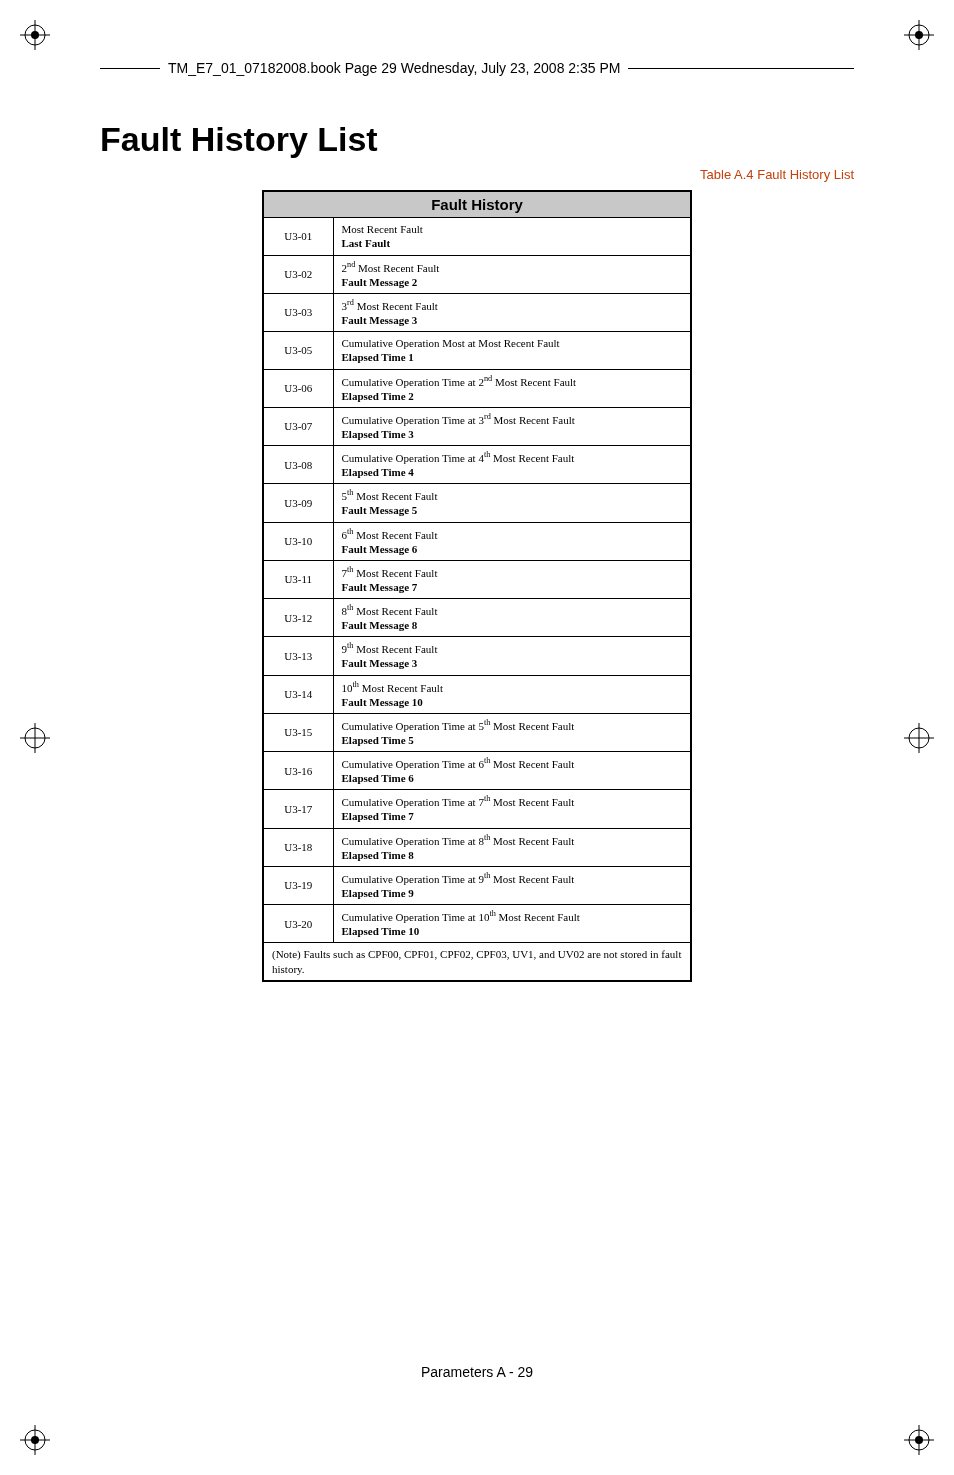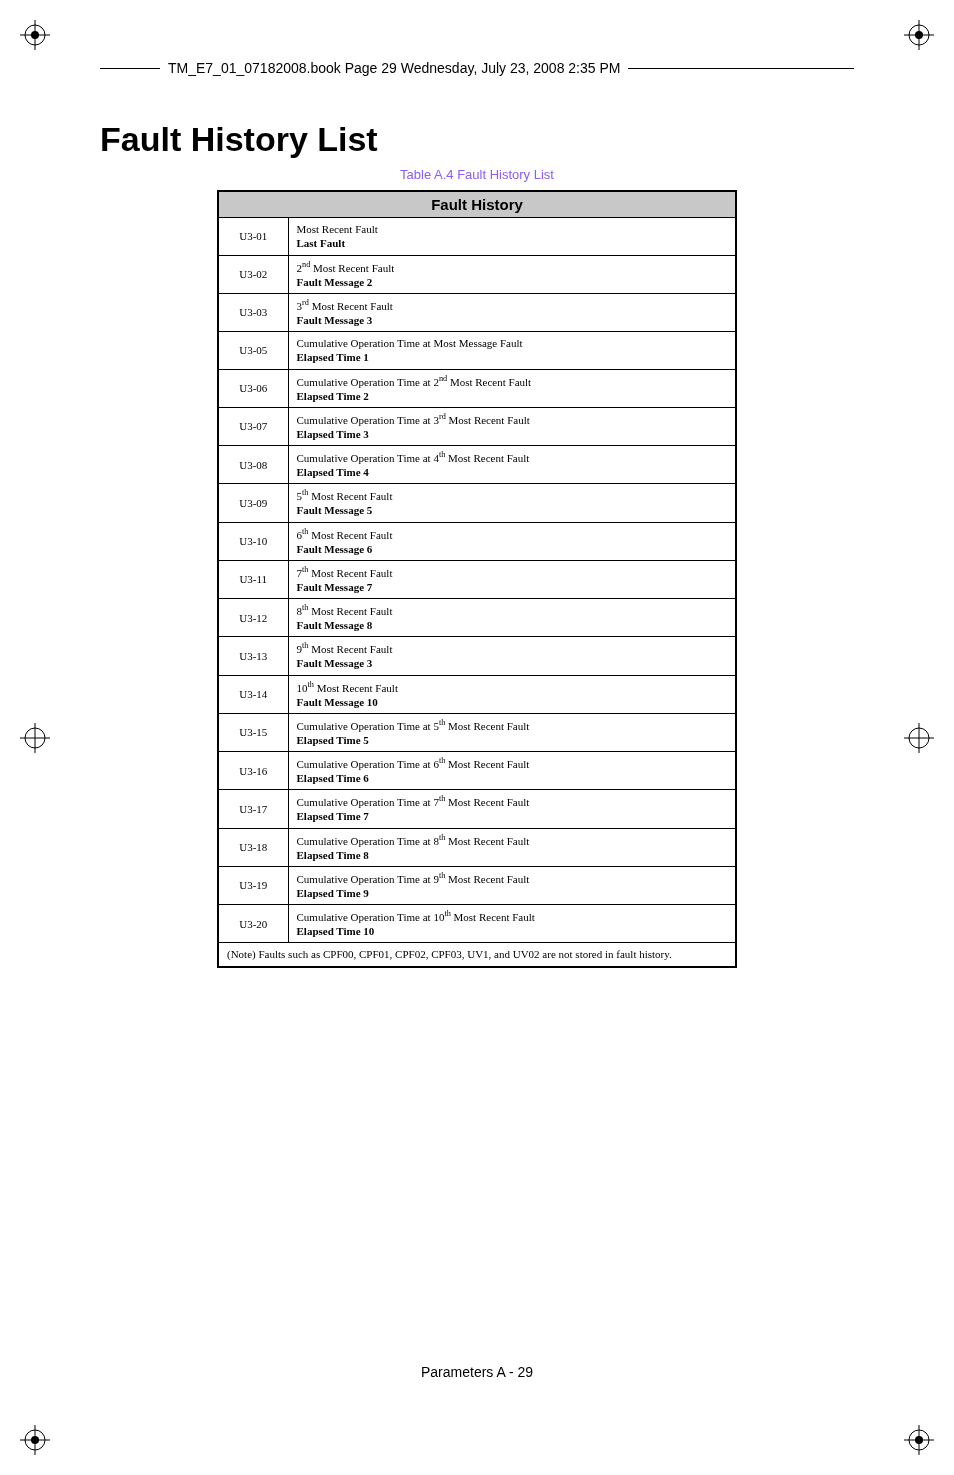--- a/index.html
+++ b/index.html
@@ -60,31 +60,31 @@
 
     h1 {
       font-family: Arial, Helvetica, sans-serif;
       font-weight: bold;
       font-size: 34px;
       color: #000;
       margin-bottom: 8px;
     }
 
     .table-caption {
-      text-align: center;
+      text-align: right;
       font-family: Arial, Helvetica, sans-serif;
       font-size: 13px;
-      color: #8b5cf6;
+      color: #c2410c;
       margin-bottom: 8px;
     }
 
     .fault-table {
       margin: 0 auto;
       border-collapse: collapse;
-      width: 520px;
+      width: 430px;
       border: 2px solid #000;
     }
     .fault-table th {
       background: #c8c8c8;
       font-family: Arial, Helvetica, sans-serif;
       font-weight: bold;
       font-size: 15px;
       text-align: center;
       padding: 4px;
       border: 1px solid #000;
@@ -206,21 +206,21 @@
         <tr>
           <td class="code">U3-03</td>
           <td class="desc">
             <span class="line1">3<sup>rd</sup> Most Recent Fault</span>
             <span class="line2">Fault Message 3</span>
           </td>
         </tr>
         <tr>
           <td class="code">U3-05</td>
           <td class="desc">
-            <span class="line1">Cumulative Operation Time at  Most Message Fault</span>
+            <span class="line1">Cumulative Operation Most at  Most Recent Fault</span>
             <span class="line2">Elapsed Time 1</span>
           </td>
         </tr>
         <tr>
           <td class="code">U3-06</td>
           <td class="desc">
             <span class="line1">Cumulative Operation Time at 2<sup>nd</sup>  Most Recent Fault</span>
             <span class="line2">Elapsed Time 2</span>
           </td>
         </tr>

